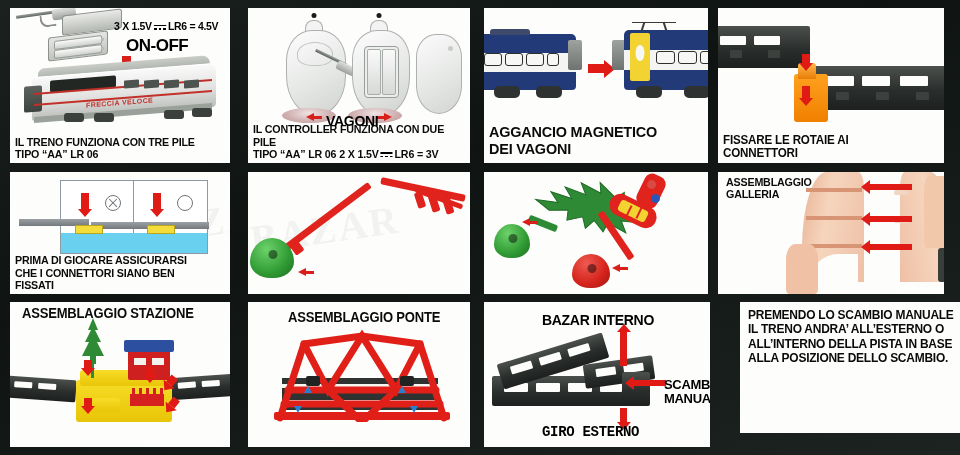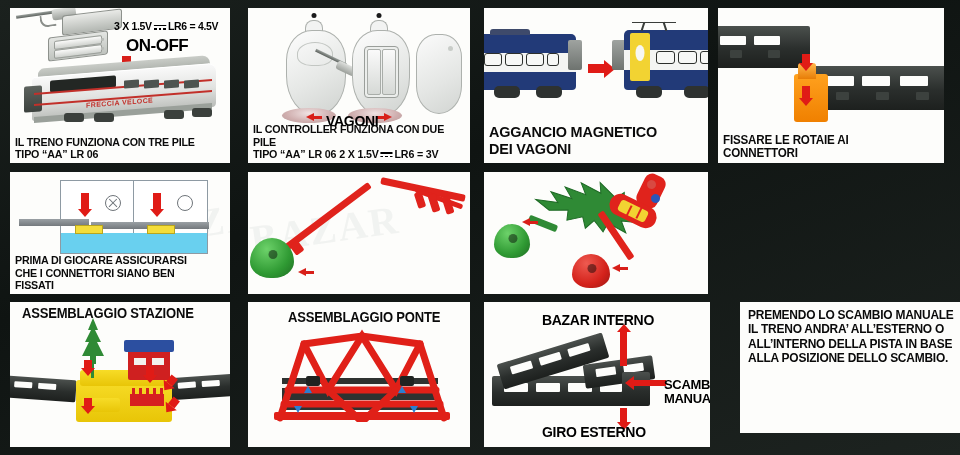--- a/index.html
+++ b/index.html
@@ -355,20 +355,49 @@
         <div style="position:absolute;left:4px;top:31px;width:30px;height:12px;background:#f2d332;border-radius:3px;transform:rotate(26deg);"></div>
         <div style="position:absolute;left:14px;top:31px;width:2px;height:12px;background:#e0231c;transform:rotate(26deg);"></div>
         <div style="position:absolute;left:24px;top:33px;width:2px;height:12px;background:#e0231c;transform:rotate(26deg);"></div>
       </div>
       <div class="pole" style="left:104px;top:60px;width:56px;height:7px;transform:rotate(56deg);"></div>
       <div class="knob" style="left:88px;top:82px;width:38px;height:34px;background:radial-gradient(ellipse at 38% 28%,#ee5a50,#d4221b 60%,#9b1713);"></div>
       <div class="arrow-l" style="left:128px;top:92px;"></div>
     </div>
   </div>
 
+  <div class="panel" style="left:718px;top:172px;width:226px;height:122px;">
+    <div class="art">
+      <div class="tunnel-half" style="left:84px;top:0px;width:62px;height:110px;
+                  background:linear-gradient(100deg,#e8b395,#f6d5bd 40%,#eec0a6);
+                  border-radius:40% 10% 0 0 / 70% 14% 0 0;">
+        <div style="position:absolute;left:4px;top:16px;width:56px;height:4px;background:#d89575;"></div>
+        <div style="position:absolute;left:4px;top:44px;width:56px;height:4px;background:#d89575;"></div>
+        <div style="position:absolute;left:6px;top:72px;width:54px;height:4px;background:#d89575;"></div>
+        <div style="position:absolute;left:8px;bottom:0;width:48px;height:28px;background:#fdfdfb;border-radius:40px 0 0 0;"></div>
+        <div style="position:absolute;left:2px;bottom:0;width:10px;height:34px;background:#3a3e3b;border-radius:3px;"></div>
+      </div>
+      <div class="tunnel-half" style="left:182px;top:0px;width:50px;height:110px;
+                  background:linear-gradient(260deg,#e8b395,#f6d5bd 40%,#eec0a6);
+                  border-radius:10% 40% 0 0 / 14% 70% 0 0;">
+        <div style="position:absolute;left:-6px;top:18px;width:14px;height:5px;background:#efd7c3;border-radius:2px;"></div>
+        <div style="position:absolute;left:-6px;top:46px;width:14px;height:5px;background:#efd7c3;border-radius:2px;"></div>
+        <div style="position:absolute;left:-6px;top:72px;width:14px;height:5px;background:#efd7c3;border-radius:2px;"></div>
+        <div style="position:absolute;right:2px;bottom:0;width:10px;height:34px;background:#3a3e3b;border-radius:3px;"></div>
+      </div>
+      <div class="hand" style="left:68px;top:72px;width:32px;height:50px;background:#f0c1a4;border-radius:30% 30% 10% 10%;"></div>
+      <div class="hand" style="left:206px;top:4px;width:30px;height:72px;background:#f2c8ab;border-radius:20% 20% 10% 10%;"></div>
+
+      <div class="la" style="left:152px;top:12px;width:42px;"></div>
+      <div class="la" style="left:152px;top:44px;width:42px;"></div>
+      <div class="la" style="left:152px;top:72px;width:42px;"></div>
+    </div>
+    <div class="cap cap-t" style="font-size:11.5px;left:8px;">ASSEMBLAGGIO
+GALLERIA</div>
+  </div>
 
   <div class="panel" style="left:248px;top:302px;width:222px;height:145px;">
     <div class="art">
 
       <div style="position:absolute;left:34px;top:76px;width:156px;height:32px;background:#2e3230;"></div>
       <div style="position:absolute;left:34px;top:82px;width:156px;height:4px;background:#f6f6f3;"></div>
       <div style="position:absolute;left:34px;top:98px;width:156px;height:4px;background:#f6f6f3;"></div>
 
       <svg style="position:absolute;left:22px;top:24px;" width="184" height="96" viewBox="0 0 184 96">
         <g stroke="#e02018" stroke-width="7" fill="none" stroke-linecap="round">
@@ -451,21 +480,21 @@
         <div class="rail-slot" style="left:12px;top:6px;width:20px;height:8px;"></div>
         <div class="rail-slot" style="left:40px;top:6px;width:20px;height:8px;"></div>
       </div>
       <div class="rail" style="left:138px;top:70px;width:28px;height:34px;"></div>
 
       <div class="ua" style="left:136px;top:30px;height:34px;"></div>
       <div class="dna" style="left:136px;top:106px;height:14px;"></div>
       <div class="la" style="left:150px;top:78px;width:32px;"></div>
 
       <div class="swtxt" style="left:58px;top:10px;font-size:14px;">BAZAR INTERNO</div>
-      <div class="swtxt" style="left:58px;top:122px;font-size:14px;">GIRO ESTERNO</div>
+      <div class="swtxt" style="left:58px;top:122px;font-size:14px;font-family:Liberation Mono, monospace;">GIRO ESTERNO</div>
       <div class="swtxt" style="left:180px;top:76px;font-size:13px;line-height:1.06;white-space:pre-line;">SCAMBIO
 MANUALE</div>
     </div>
   </div>
 
   <div class="panel" style="left:704px;top:302px;width:246px;height:131px;margin-left:36px;">
     <div class="p12" style="position:absolute;left:8px;top:6px;right:4px;font-size:12.6px;">PREMENDO LO SCAMBIO MANUALE
 IL TRENO ANDRA’ ALL’ESTERNO O
 ALL’INTERNO DELLA PISTA IN BASE
 ALLA POSIZIONE DELLO SCAMBIO.</div>

